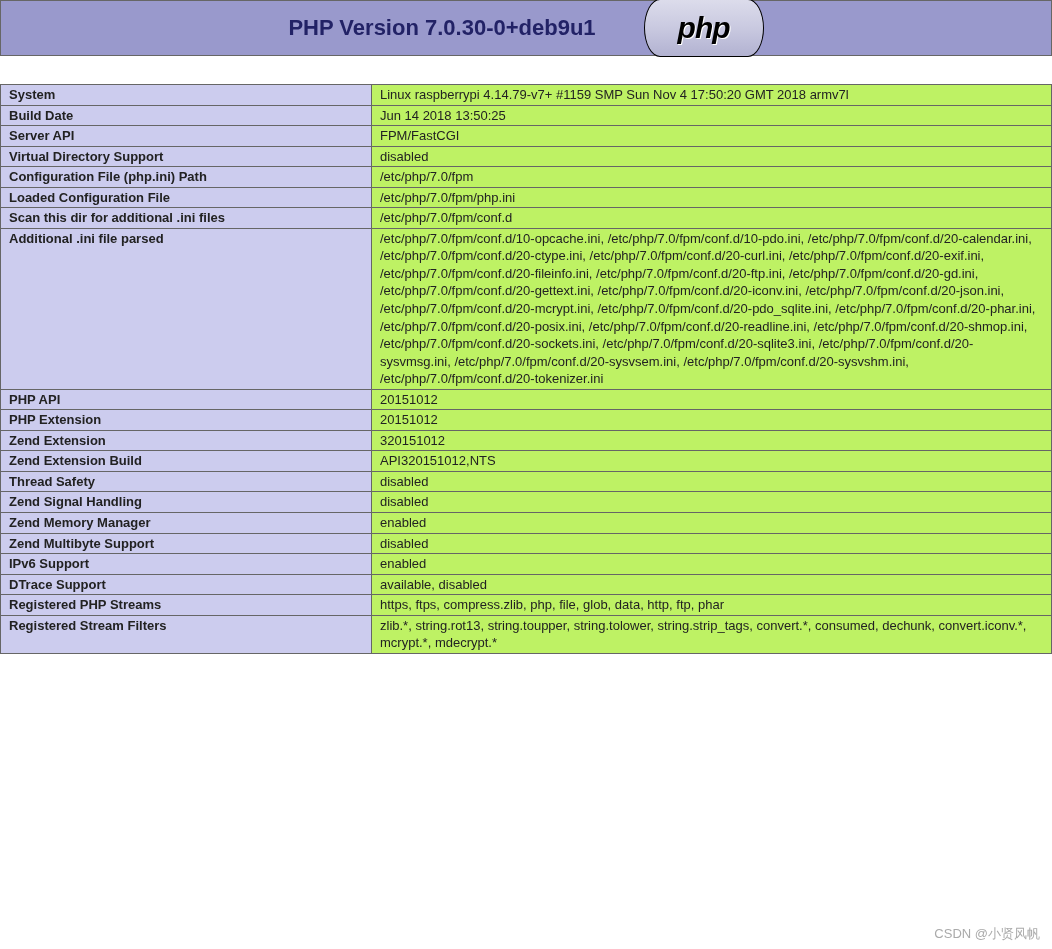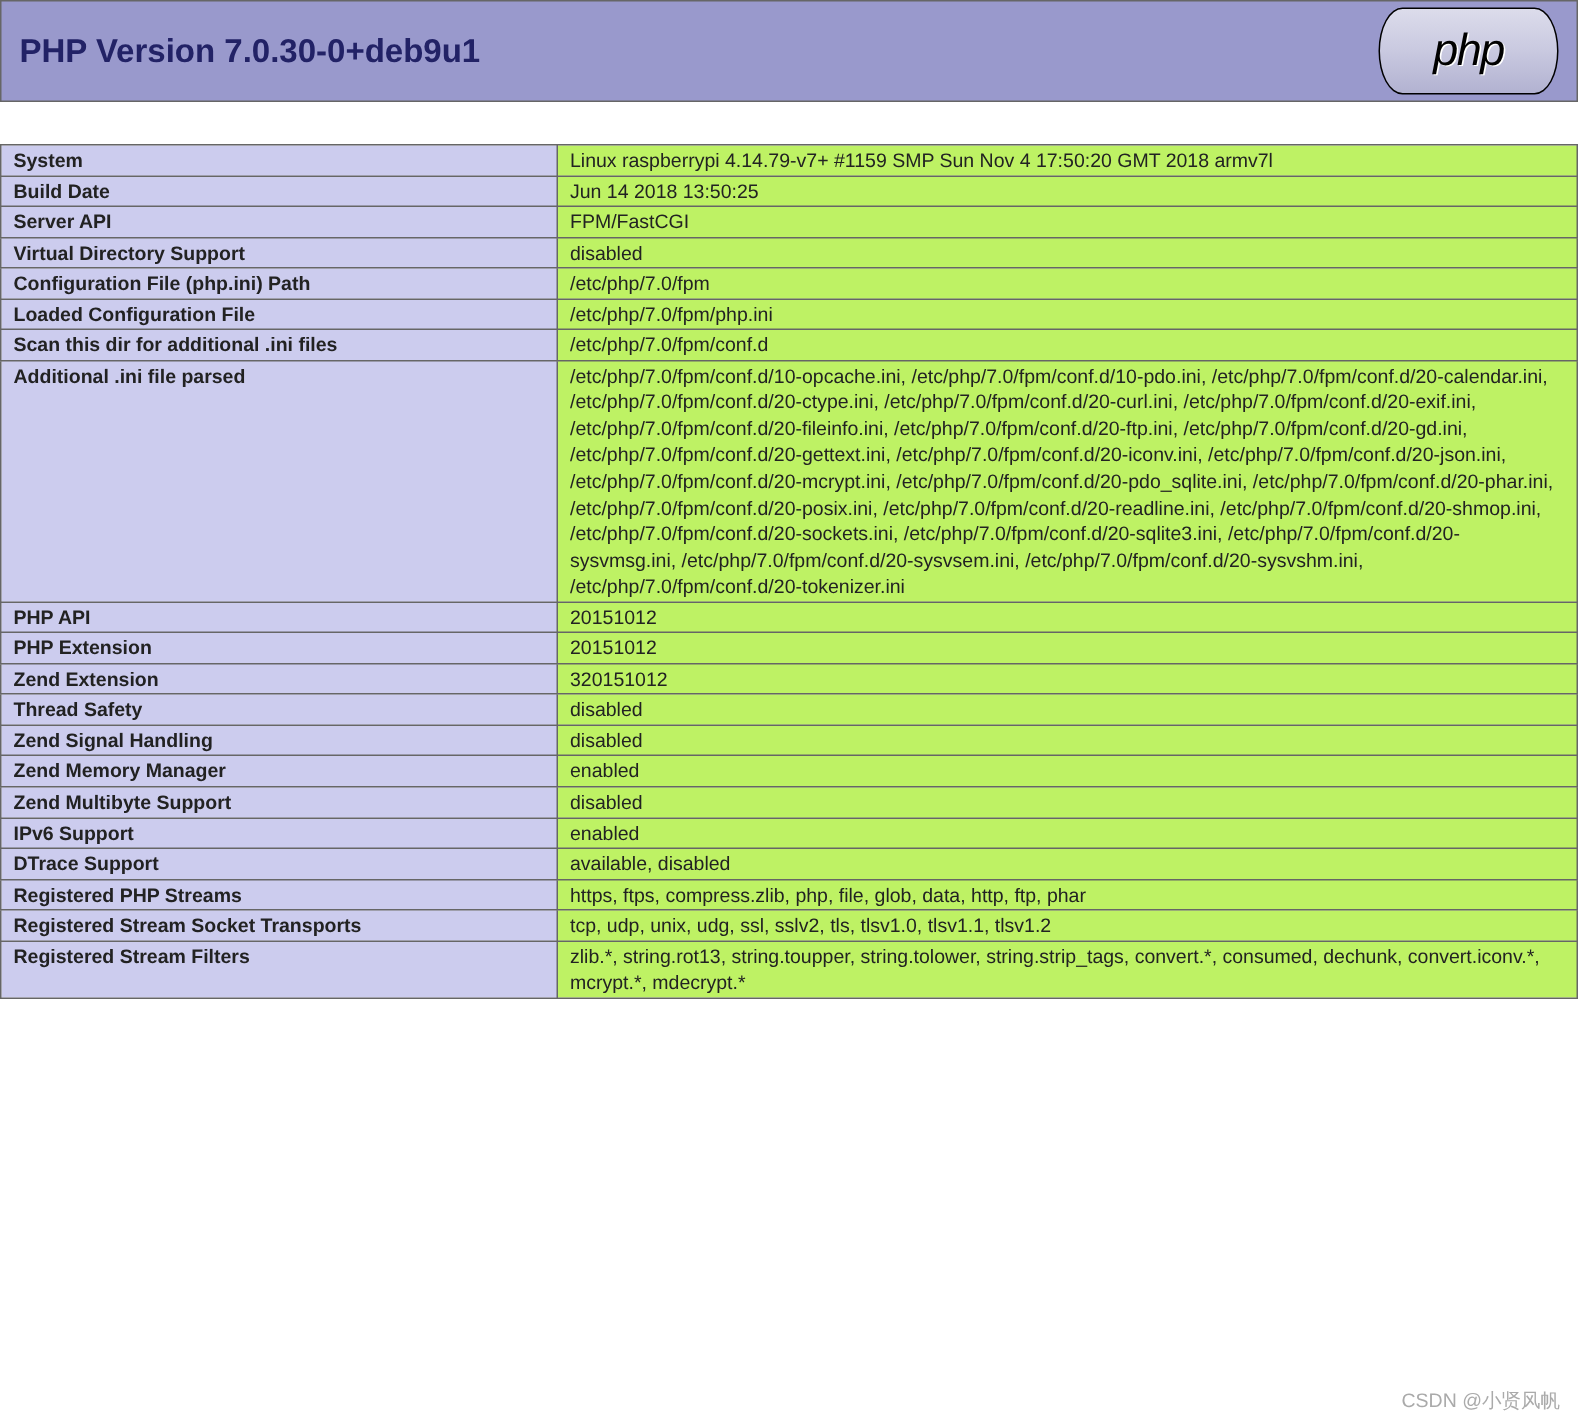--- a/index.html
+++ b/index.html
@@ -12,43 +12,43 @@
     width: 1052px;
   }
   .header {
     background: #9999cc;
     border: 1px solid #666;
     box-sizing: border-box;
     margin: 0;
     padding: 8px 12px;
     display: flex;
     align-items: center;
-    justify-content: space-between;
-    height: 68px;
+    justify-content: center;
+    height: 56px;
     gap: 48px;
   }
   .header h1 {
     margin: 0;
     font-size: 22px;
     font-weight: 700;
     color: #222266;
   }
   .php-logo {
     border: 1px solid #000;
     border-radius: 16px / 50%;
     background: linear-gradient(to bottom, #dcdceb 0%, #c9c9e0 50%, #b2b2d1 100%);
     width: 118px;
     height: 56px;
     display: flex;
     align-items: center;
     justify-content: center;
   }
   .php-logo span {
     font-family: "Segoe UI", Arial, sans-serif;
-    font-weight: 400;
+    font-weight: 700;
     font-style: italic;
     font-size: 30px;
     color: #000;
     text-shadow: 1px 1px 0 #fff;
     letter-spacing: -1px;
   }
   .spacer {
     height: 28px;
   }
   table.info {
@@ -141,20 +141,24 @@
       </tr>
       <tr>
         <td class="key">PHP Extension</td>
         <td class="val">20151012</td>
       </tr>
       <tr>
         <td class="key">Zend Extension</td>
         <td class="val">320151012</td>
       </tr>
       <tr>
+        <td class="key">Zend Extension Build</td>
+        <td class="val">API320151012,NTS</td>
+      </tr>
+      <tr>
         <td class="key">Thread Safety</td>
         <td class="val">disabled</td>
       </tr>
       <tr>
         <td class="key">Zend Signal Handling</td>
         <td class="val">disabled</td>
       </tr>
       <tr>
         <td class="key">Zend Memory Manager</td>
         <td class="val">enabled</td>
@@ -169,23 +173,19 @@
       </tr>
       <tr>
         <td class="key">DTrace Support</td>
         <td class="val">available, disabled</td>
       </tr>
       <tr>
         <td class="key">Registered PHP Streams</td>
         <td class="val">https, ftps, compress.zlib, php, file, glob, data, http, ftp, phar</td>
       </tr>
       <tr>
-        <td class="key">Registered Stream Socket Transports</td>
-        <td class="val">tcp, udp, unix, udg, ssl, sslv2, tls, tlsv1.0, tlsv1.1, tlsv1.2</td>
-      </tr>
-      <tr>
         <td class="key">Registered Stream Filters</td>
         <td class="val">zlib.*, string.rot13, string.toupper, string.tolower, string.strip_tags, convert.*, consumed, dechunk, convert.iconv.*, mcrypt.*, mdecrypt.*</td>
       </tr>
     </tbody>
 </table>
 
 <div class="watermark">CSDN @小贤风帆</div>
 
 </body></html>

